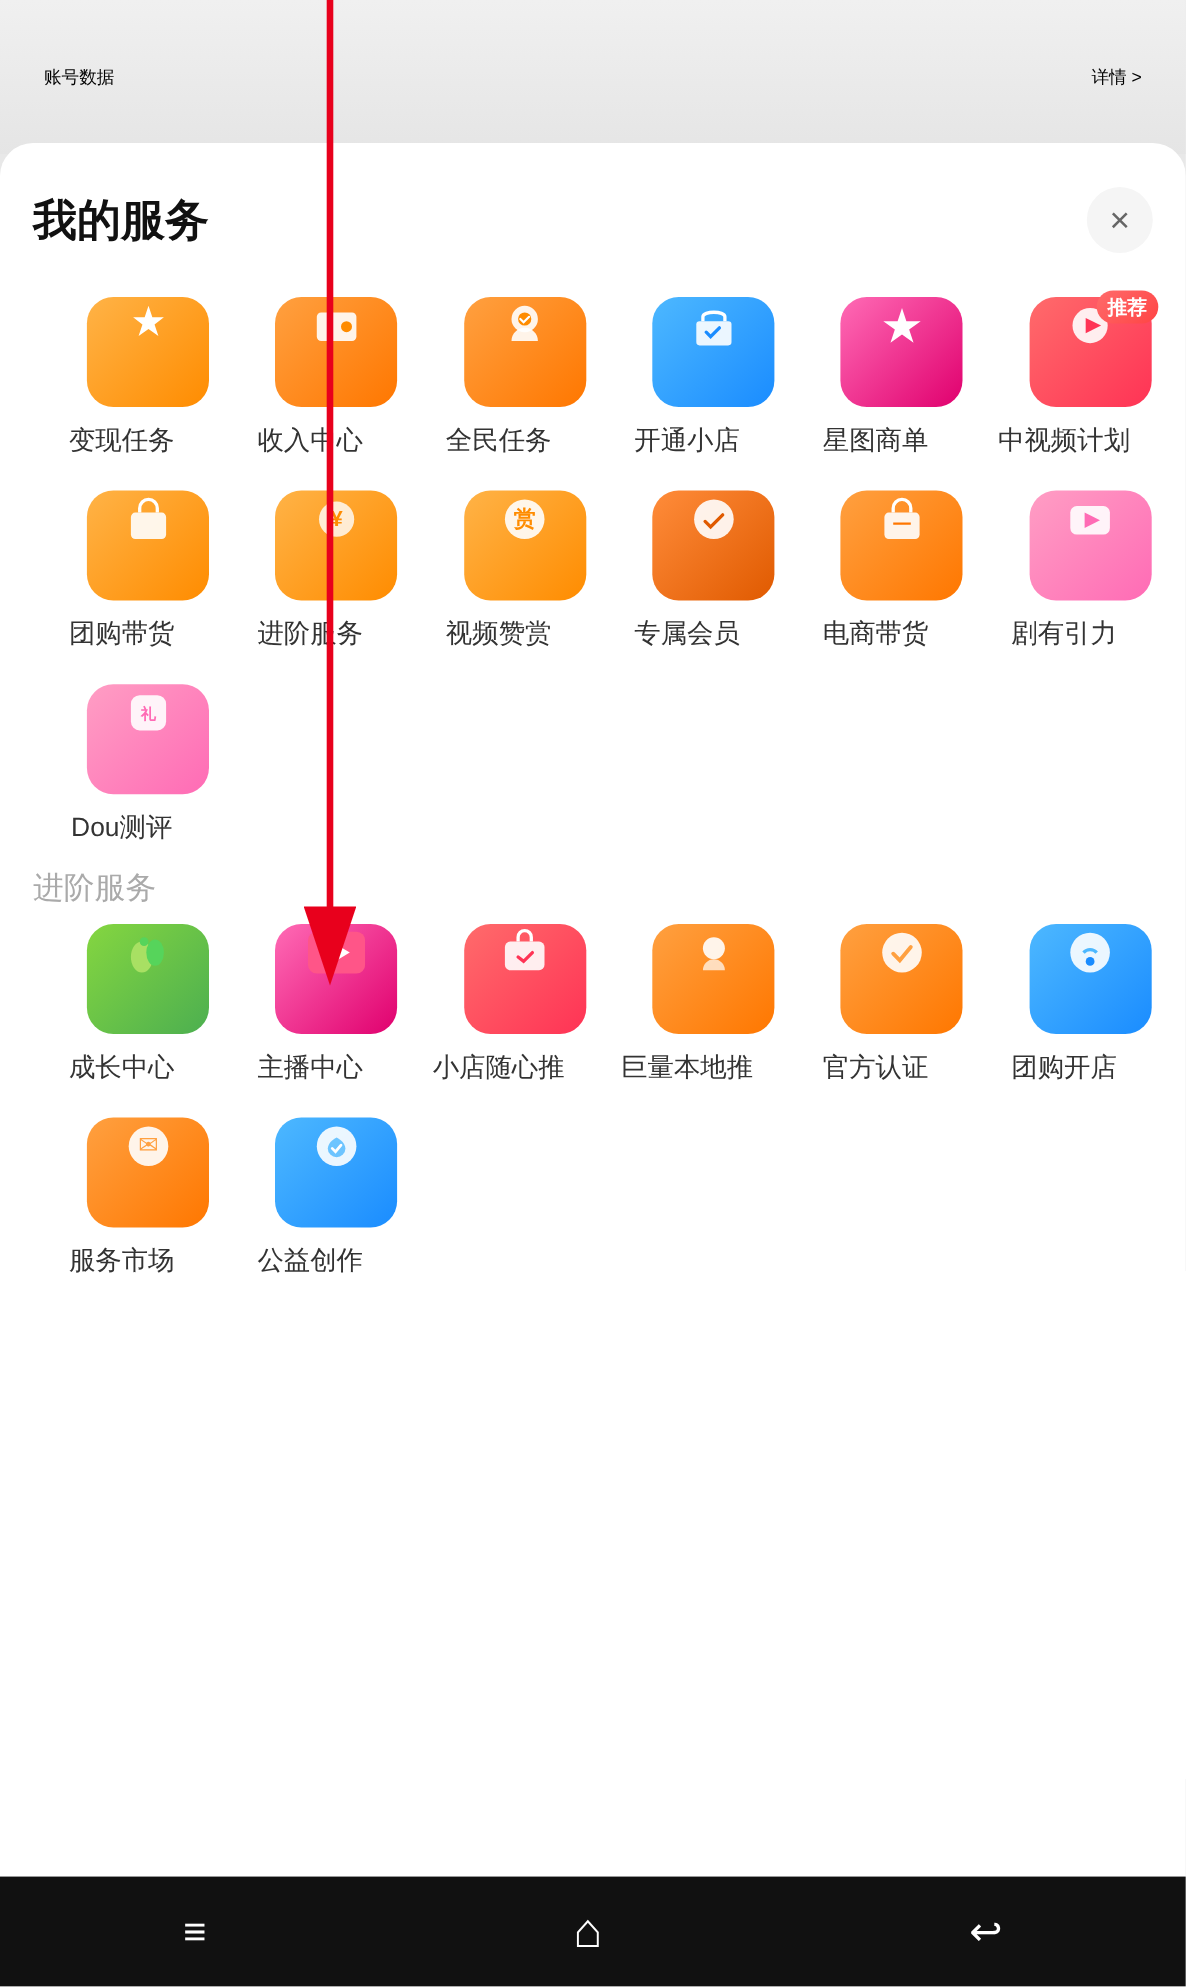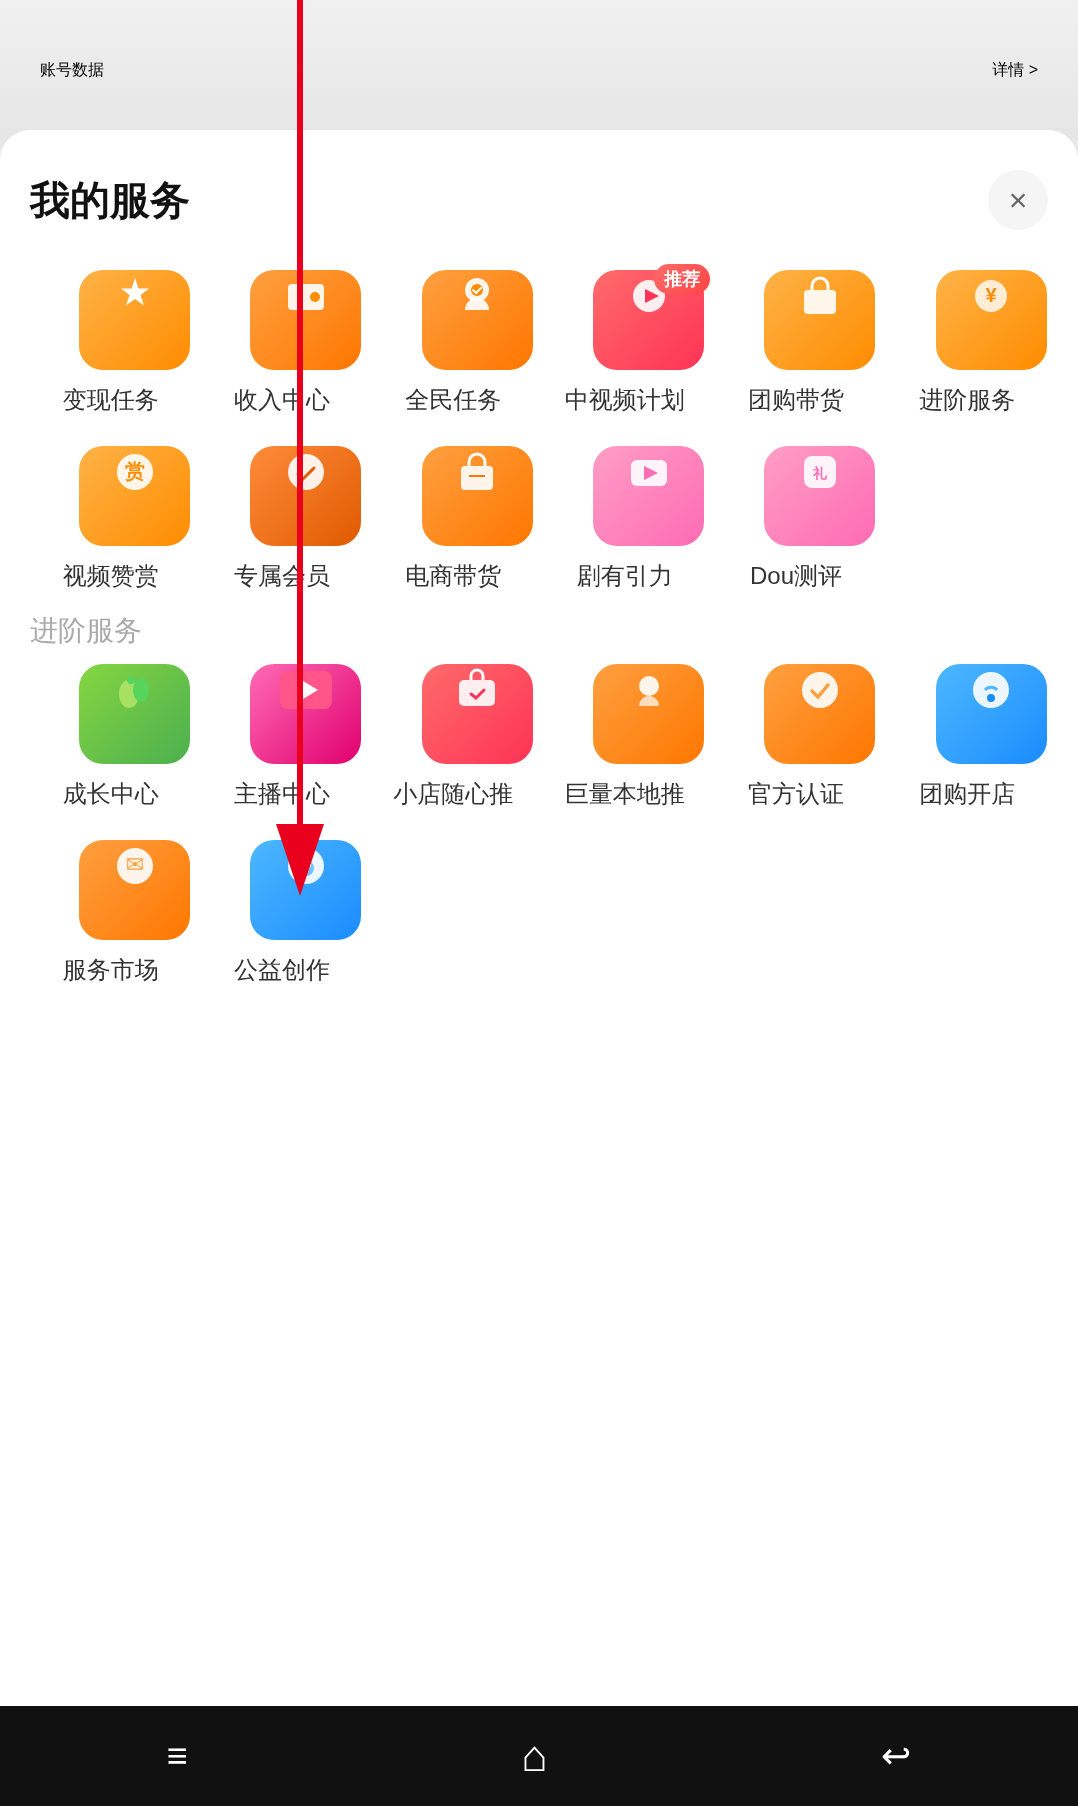--- a/index.html
+++ b/index.html
@@ -219,20 +219,38 @@
           <svg width="52" height="52" viewBox="0 0 52 52" fill="none">
             <circle cx="26" cy="20" r="12" fill="white" opacity="0.9"></circle>
             <path d="M14 40c0-6.6 5.4-12 12-12s12 5.4 12 12" fill="white" opacity="0.9"></path>
             <circle cx="26" cy="20" r="6" fill="#ff8c00"></circle>
             <path d="M22 20l3 3 5-5" stroke="white" stroke-width="2" stroke-linecap="round"></path>
           </svg>
         </div>
         <span class="service-label">全民任务</span>
       </div>
       <div class="service-item">
+        <div class="service-icon icon-shop">
+          <svg width="52" height="52" viewBox="0 0 52 52" fill="none">
+            <rect x="10" y="22" width="32" height="22" rx="3" fill="white" opacity="0.9"></rect>
+            <path d="M16 22v-4c0-5.5 20-5.5 20 0v4" stroke="white" stroke-width="3" fill="none"></path>
+            <path d="M19 32 l4 4 8-8" stroke="#1a8cff" stroke-width="3" stroke-linecap="round"></path>
+          </svg>
+        </div>
+        <span class="service-label">开通小店</span>
+      </div>
+      <div class="service-item">
+        <div class="service-icon icon-star">
+          <svg width="52" height="52" viewBox="0 0 52 52" fill="none">
+            <path d="M26 10l4 12h13l-10.5 7.5 4 12L26 34l-10.5 7.5 4-12L9 22h13z" fill="white"></path>
+          </svg>
+        </div>
+        <span class="service-label">星图商单</span>
+      </div>
+      <div class="service-item">
         <div class="service-icon icon-video-plan">
           <svg width="52" height="52" viewBox="0 0 52 52" fill="none">
             <circle cx="26" cy="26" r="16" fill="white" opacity="0.9"></circle>
             <polygon points="22,19 36,26 22,33" fill="#ff3355"></polygon>
           </svg>
           <span class="badge">推荐</span>
         </div>
         <span class="service-label">中视频计划</span>
       </div>
       <div class="service-item">

